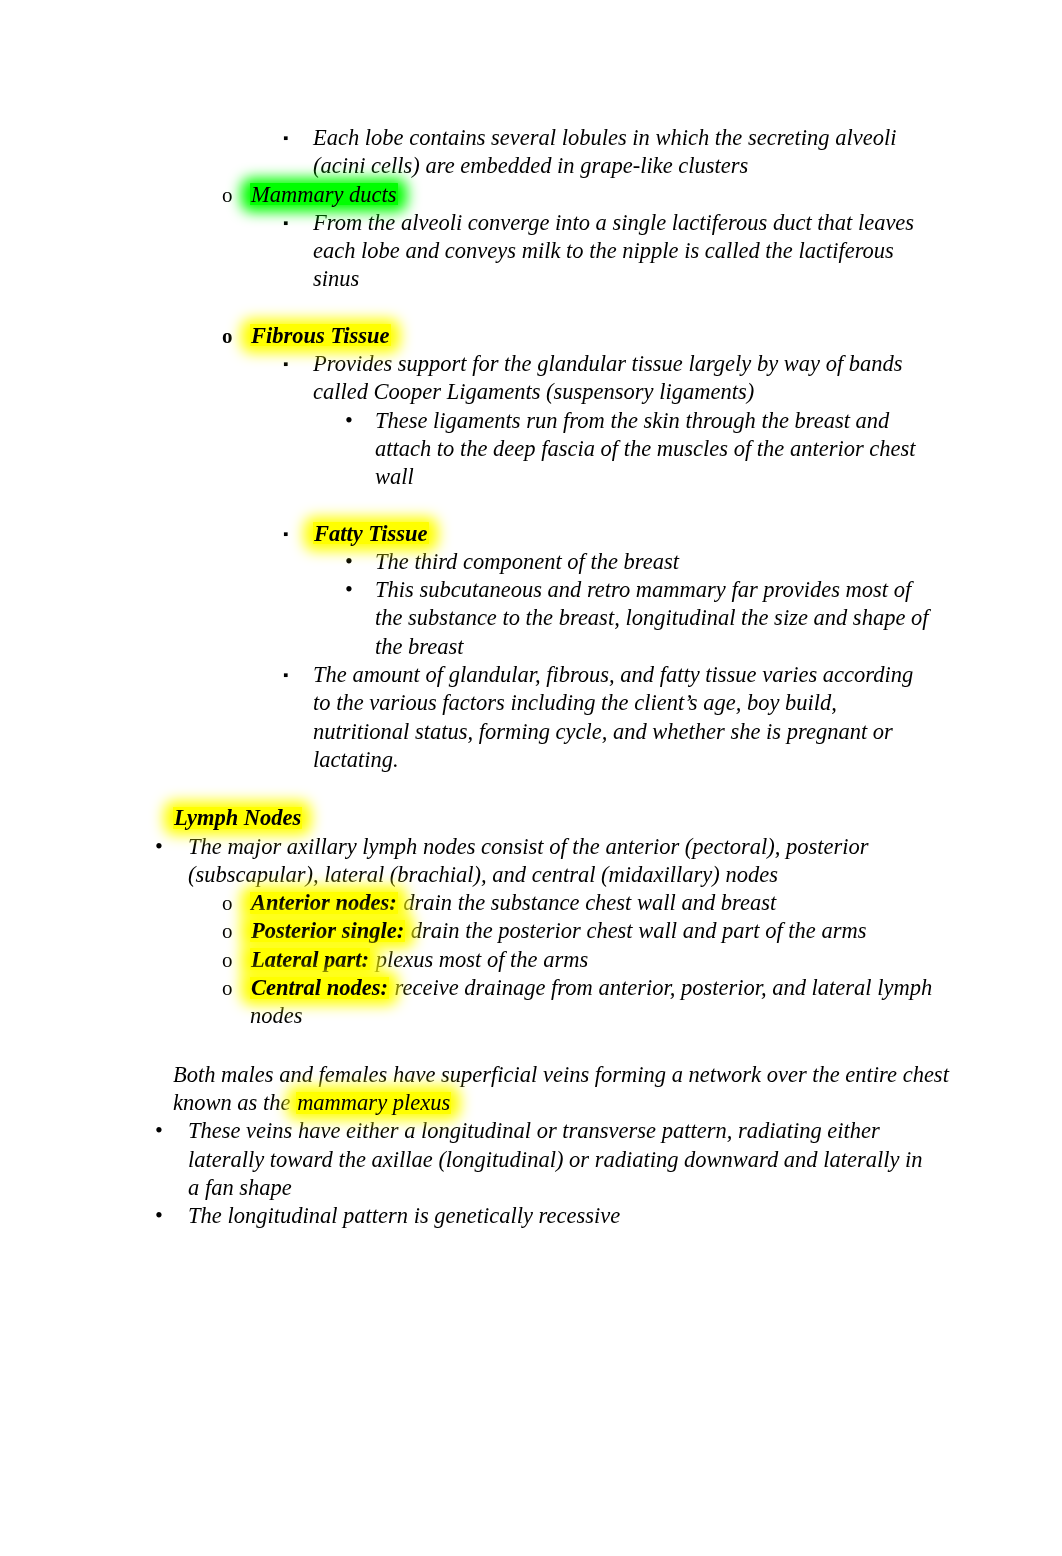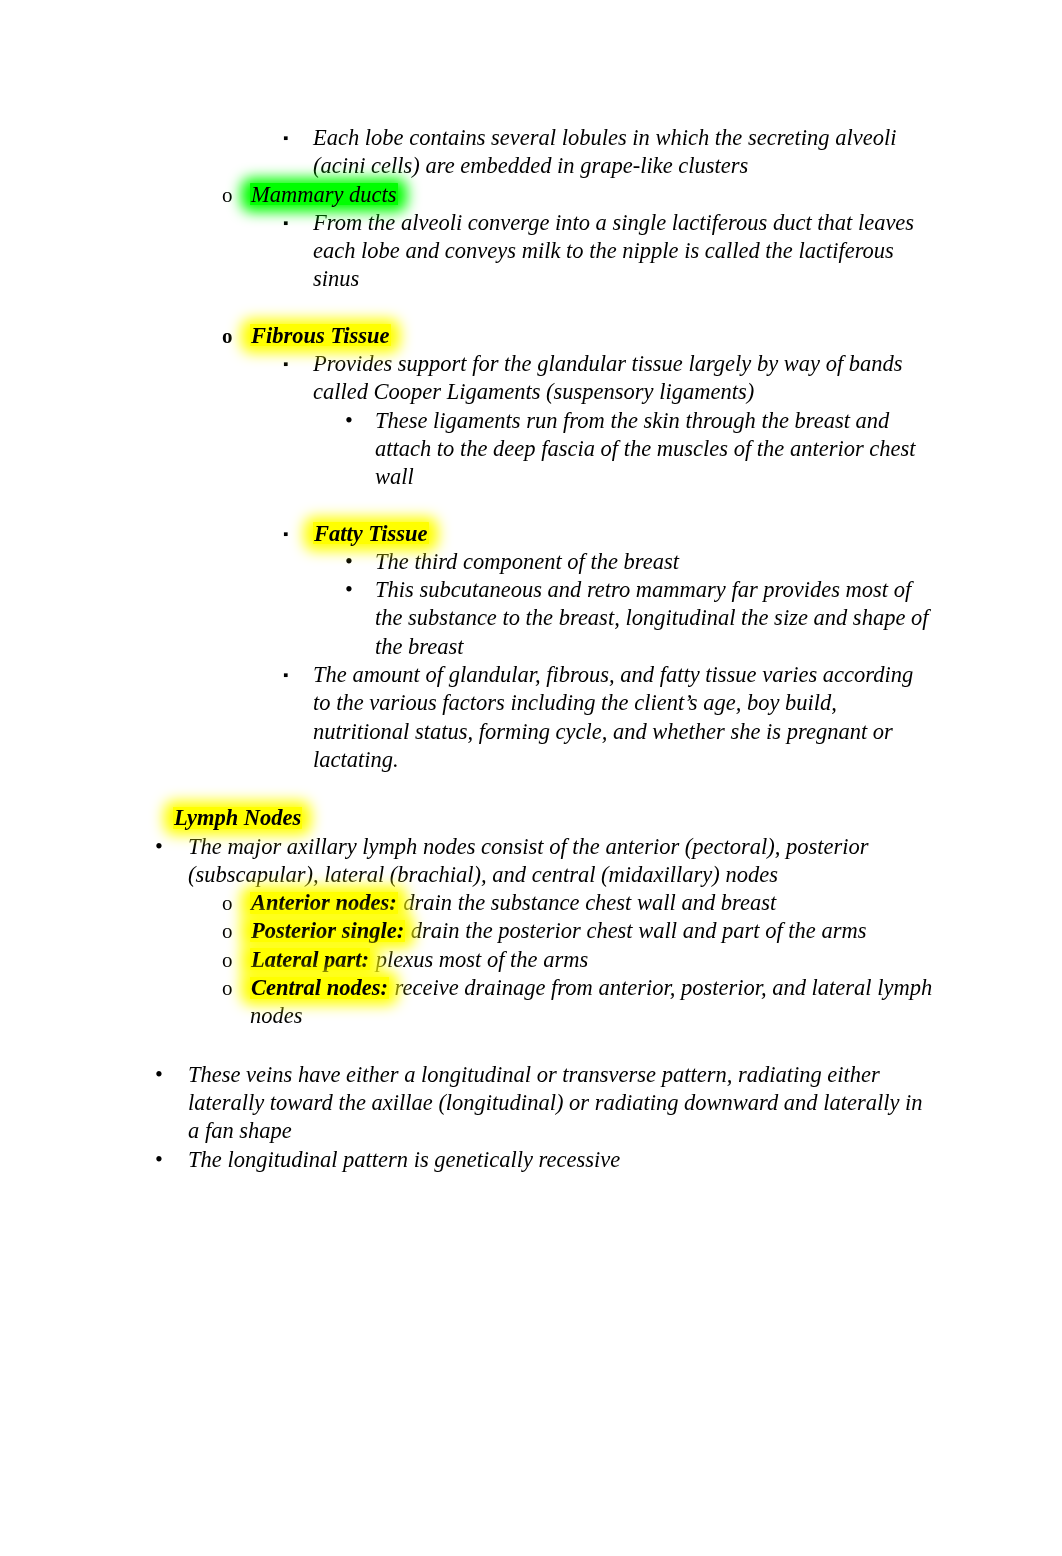--- a/index.html
+++ b/index.html
@@ -195,20 +195,23 @@
       <span class="txt"><b><span class="hl yellow">Lateral part:</span></b> <span>plexus most of the arms</span></span>
     </div>
 
     <div class="row lvl-o1">
       <span class="bullet">o</span>
       <span class="txt"><b><span class="hl yellow">Central nodes:</span></b> <span>receive drainage from anterior, posterior, and lateral lymph nodes</span></span>
     </div>
 
     <div class="gap-lg"></div>
 
+    <div class="row lvl-p">
+      <span class="txt"><span>Both males and females have superficial veins forming a network over the entire chest known as the </span><span class="hl yellow">mammary plexus</span></span>
+    </div>
 
     <div class="row lvl-d1">
       <span class="bullet">•</span>
       <span class="txt">These veins have either a longitudinal or transverse pattern, radiating either laterally toward the axillae (longitudinal) or radiating downward and laterally in a fan shape</span>
     </div>
 
     <div class="row lvl-d1">
       <span class="bullet">•</span>
       <span class="txt">The longitudinal pattern is genetically recessive</span>
     </div>

